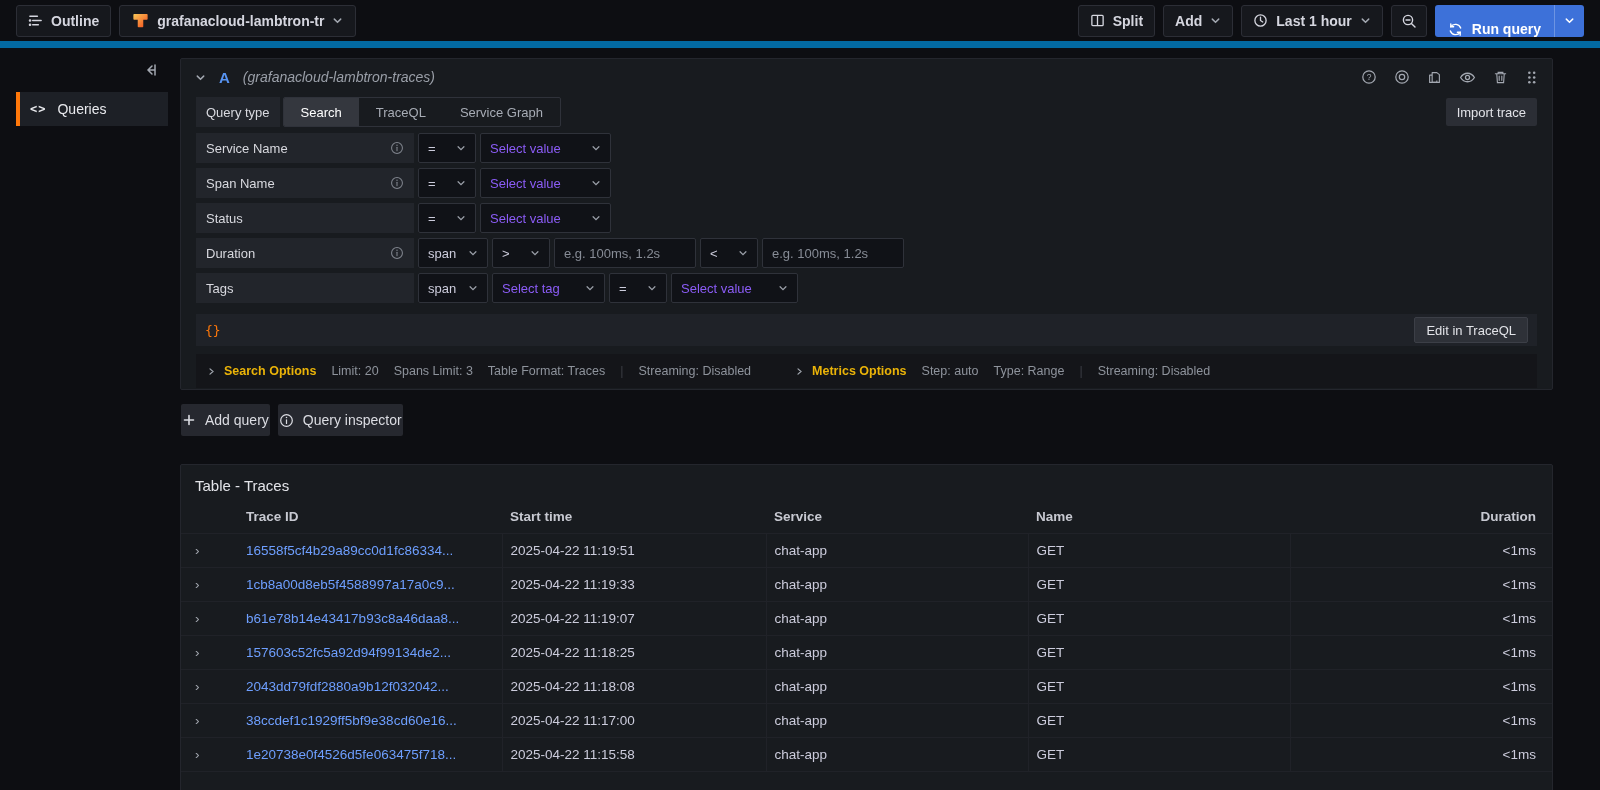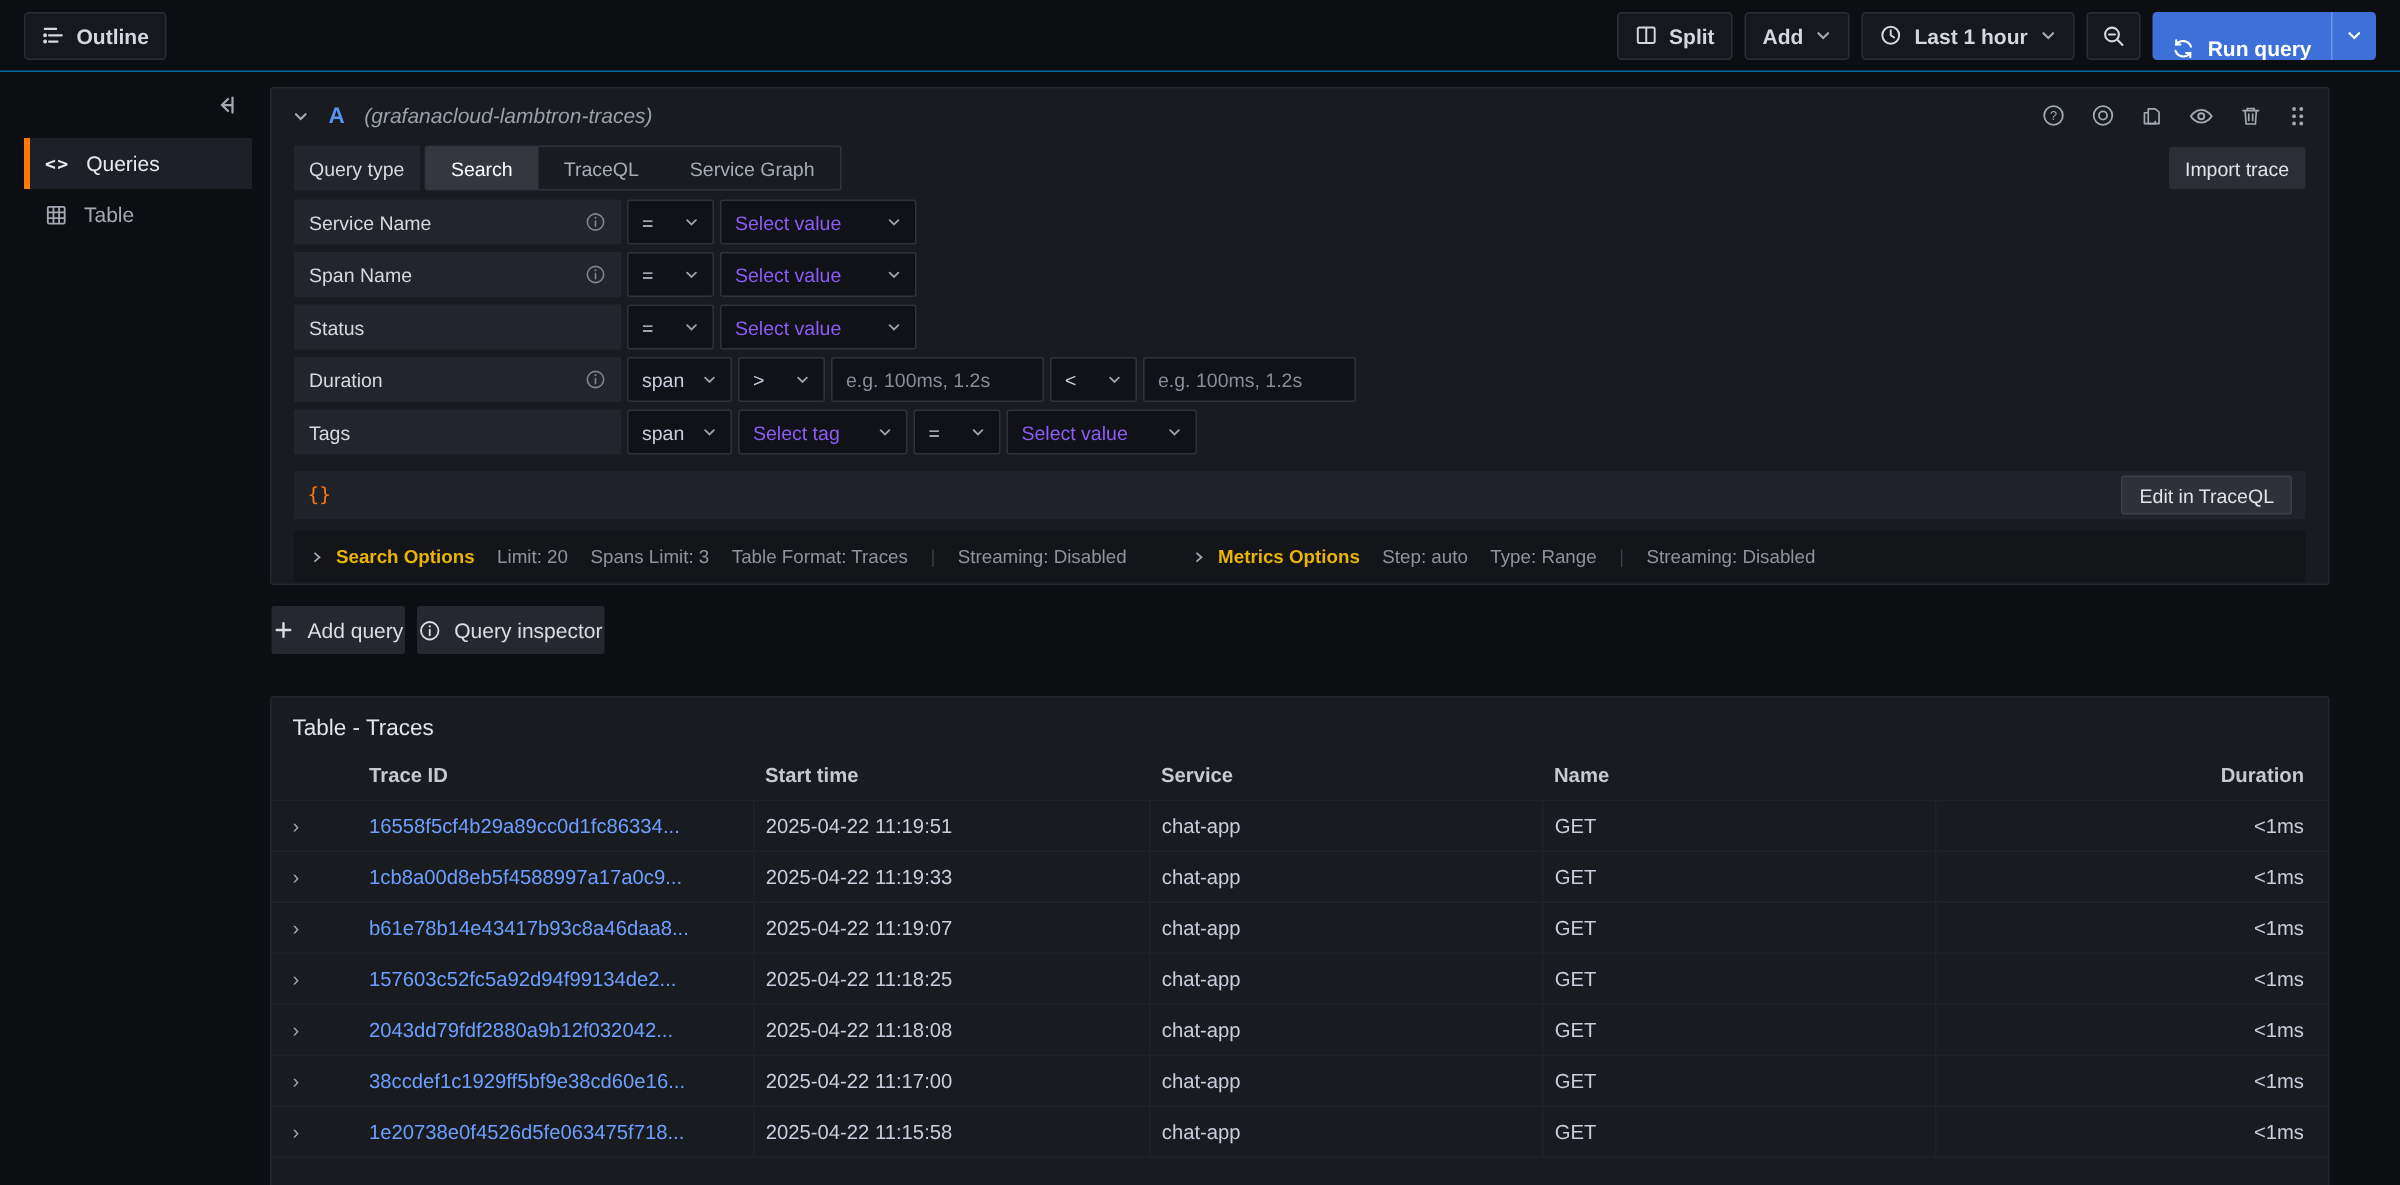--- a/index.html
+++ b/index.html
@@ -10,21 +10,21 @@
     font-family:"Liberation Sans", sans-serif;
     color:#CCCCDC;
     -webkit-font-smoothing:antialiased;
   }
   .icon { display:inline-flex; align-items:center; justify-content:center; flex:none; }
   svg { display:block; }
 
   
   .topbar {
     position:absolute; top:0; left:0; right:0; height:48px;
-    background:#0D0E12; border-bottom:1px solid #0369a1;
+    background:#0D0E12; border-bottom:7px solid #0369a1;
     display:flex; align-items:center; padding:0 16px; gap:8px;
   }
   .tb-btn {
     height:32px; display:inline-flex; align-items:center; gap:8px; padding:0 11px;
     background:#16181D; border:1px solid #2C2E36; border-radius:3px;
     color:#D5D6DF; font-size:14px; font-weight:700; cursor:pointer; white-space:nowrap;
   }
   .tb-btn.plain { font-weight:600; }
   .ds-picker { font-weight:600; padding:0 12px; }
   .spacer { flex:1; }
@@ -127,20 +127,39 @@
     <span class="icon">
       <svg width="15" height="15" viewBox="0 0 16 16" stroke="#D5D6DF" stroke-width="1.6" fill="none" stroke-linecap="round">
         <path d="M2 3.5h8M5 8h9M5 12.5h6"></path>
           <circle cx="2.2" cy="8" r="0.6" fill="#D5D6DF"></circle>
           <circle cx="2.2" cy="12.5" r="0.6" fill="#D5D6DF"></circle>
       </svg>
     </span>
     <span>Outline</span>
   </button>
 
+  <div class="tb-btn ds-picker">
+    <span class="icon">
+      <svg width="17" height="17" viewBox="0 0 16 16">
+        <defs>
+            <linearGradient id="tg" x1="0" y1="0" x2="1" y2="1">
+          <stop offset="0" stop-color="#F8C255"></stop>
+              <stop offset="1" stop-color="#F4511E"></stop>
+        </linearGradient>
+          </defs>
+        <path d="M2 2.5h12v4.2H9.9v7H6.1v-7H2z" fill="url(#tg)" stroke="url(#tg)" stroke-width="1.4" stroke-linejoin="round"></path>
+      </svg>
+    </span>
+    <span>grafanacloud-lambtron-tr</span>
+    <span class="icon caret">
+      <svg width="11" height="11" viewBox="0 0 12 12" stroke="#A3A8B1" stroke-width="1.6" fill="none" stroke-linecap="round">
+          <path d="M2.5 4.5 6 8l3.5-3.5"></path>
+        </svg>
+    </span>
+  </div>
 
   <div class="spacer"></div>
 
   <button class="tb-btn plain">
     <span class="icon">
       <svg width="15" height="15" viewBox="0 0 16 16" stroke="#D5D6DF" stroke-width="1.4" fill="none">
           <rect x="2" y="2.5" width="12" height="11" rx="1"></rect>
           <path d="M8 2.5v11"></path>
         </svg>
     </span>
@@ -204,29 +223,20 @@
   <div class="collapse-row">
     <span class="icon collapse-btn">
       <svg width="16" height="16" viewBox="0 0 16 16" stroke="#A3A8B1" stroke-width="1.5" fill="none" stroke-linecap="round">
           <path d="M10 4 6 8l4 4M6 8h7M13 3v10"></path>
         </svg>
     </span>
   </div>
   <div class="side-item active">
     <span class="icon code-glyph">&lt;&gt;</span>
     <span>Queries</span>
-  </div>
-  <div class="side-item">
-    <span class="icon">
-      <svg width="15" height="15" viewBox="0 0 16 16" stroke="#A3A8B1" stroke-width="1.3" fill="none">
-          <rect x="2" y="2" width="12" height="12" rx="1"></rect>
-          <path d="M2 6h12M2 10h12M6 2v12M10 2v12"></path>
-        </svg>
-    </span>
-    <span>Table</span>
   </div>
 </div>
 
 <div class="query-panel">
 
   <div class="qp-header">
     <span class="icon">
       <svg width="11" height="11" viewBox="0 0 12 12" stroke="#A3A8B1" stroke-width="1.6" fill="none" stroke-linecap="round">
           <path d="M2.5 4.5 6 8l3.5-3.5"></path>
         </svg>

